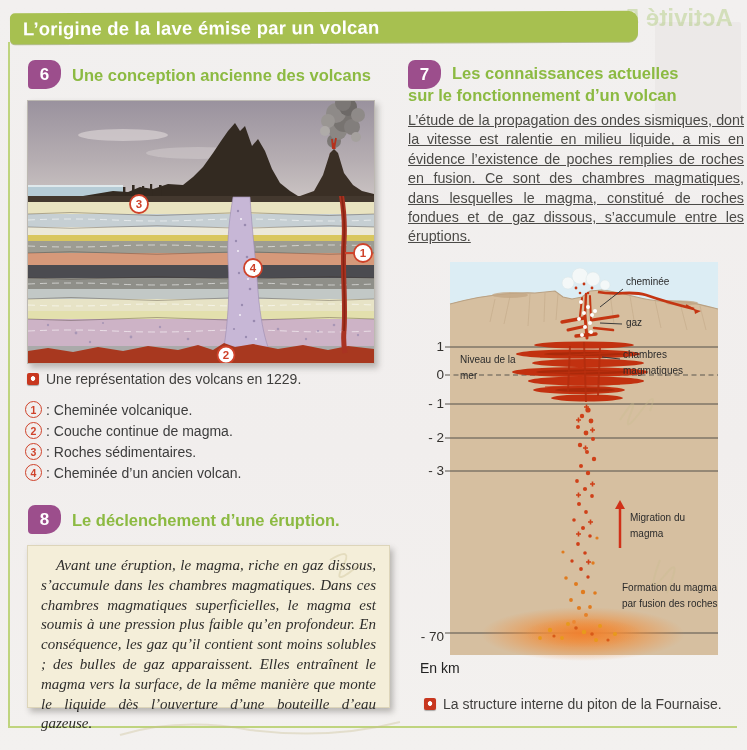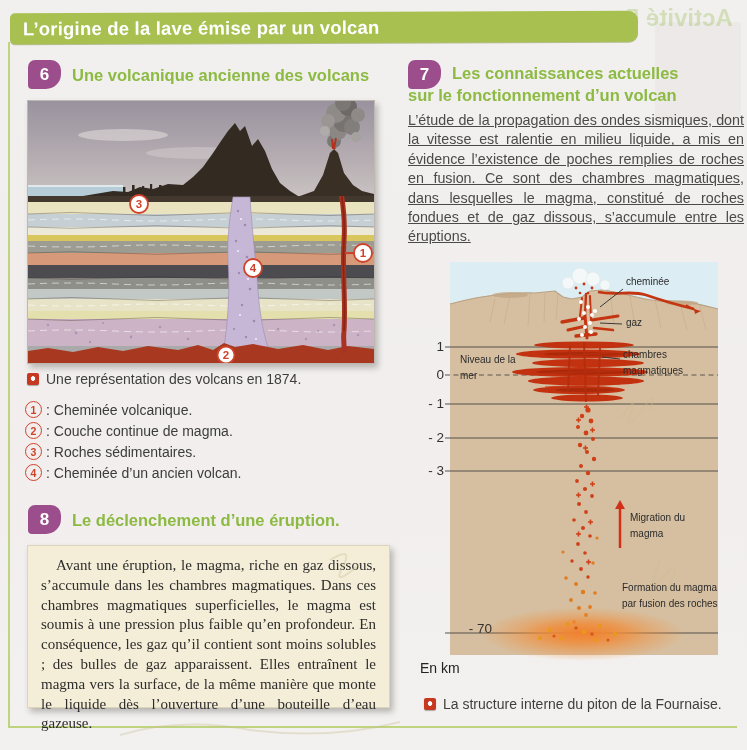--- a/index.html
+++ b/index.html
@@ -26,21 +26,21 @@
   .illustration{position:absolute;left:27px;top:100px;width:346px;height:262px;border:1px solid #bdb9b2;box-shadow:3px 4px 6px rgba(60,55,50,.3);background:#aaa;}
   .illustration svg{display:block;}
 
   .caption{position:absolute;display:flex;align-items:flex-start;font-size:14px;color:#3f3e3c;}
   .bullet{width:12px;height:12px;background:#c8371f;border-radius:2px;margin:2px 7px 0 0;flex:0 0 auto;background-image:radial-gradient(circle at 50% 46%,#fff 0 2px,#c8371f 2.6px);box-shadow:0 1px 1px rgba(0,0,0,.3);}
 
   .legend{position:absolute;left:25px;top:399px;font-size:14px;color:#3c3c3c;}
   .legend-row{display:flex;align-items:center;height:21px;}
   .lnum{width:15px;height:15px;border:1.4px solid #cf422a;border-radius:50%;color:#cf422a;font-size:10.5px;font-weight:bold;display:flex;align-items:center;justify-content:center;margin-right:4px;flex:0 0 auto;}
 
-  .creambox{position:absolute;left:27px;top:545px;width:363px;height:163px;background:#f4eed9;border:1px solid #ddd5ba;box-shadow:3px 4px 6px rgba(60,55,50,.32);box-sizing:border-box;padding:10px 13px;}
+  .creambox{position:absolute;left:27px;top:545px;width:363px;height:163px;background:#f4eed9;border:1px solid #ddd5ba;box-shadow:3px 4px 6px rgba(60,55,50,.32);box-sizing:border-box;padding:10px 13px;font-style:italic;}
   .creambox p{margin:0;font-family:"Liberation Serif",serif;font-size:15px;line-height:19.8px;color:#2e2d2b;text-align:justify;text-indent:15px;}
 
   
   .para7{position:absolute;left:408px;top:111px;width:336px;font-size:14.3px;line-height:19.4px;color:#4b4a47;text-align:justify;text-decoration:underline;}
 
   
   .diagram{position:absolute;left:450px;top:262px;width:268px;height:393px;}
   .diagram svg{position:absolute;left:0;top:0;overflow:visible;}
   .dlabel{position:absolute;font-size:10px;line-height:15.5px;color:#2b2b2b;}
   .scale-num{position:absolute;width:28px;left:-34px;text-align:right;font-size:13.5px;color:#33312e;}
@@ -60,21 +60,21 @@
   <div class="bleed-box"></div>
   <div class="bleed">Activité 5</div>
 
   <div class="titlebar">
     <span>L’origine de la lave émise par un volcan</span>
   </div>
 
   <div class="badge" style="left:28px;top:60px;">
     <span>6</span>
   </div>
-  <div class="sec-title" style="left:72px;top:64px;">Une volcanique ancienne des volcans</div>
+  <div class="sec-title" style="left:72px;top:64px;">Une conception ancienne des volcans</div>
 
   <div class="illustration">
     <svg width="346" height="262" viewBox="0 0 346 262">
       <defs>
         <linearGradient id="skyG" x1="0" y1="0" x2="0" y2="1">
           <stop offset="0" stop-color="#9a929e"></stop>
             <stop offset=".6" stop-color="#b6aeb2"></stop>
             <stop offset="1" stop-color="#ccc5c4"></stop>
         </linearGradient>
       </defs>
@@ -191,21 +191,21 @@
         <circle cx="225" cy="167" r="9" fill="#fff" stroke="#cf422a" stroke-width="1.8"></circle>
         <text x="225" y="171" fill="#cf422a">4</text>
         <circle cx="198" cy="254" r="8.5" fill="#fff" stroke="#cf422a" stroke-width="1.8"></circle>
         <text x="198" y="258" fill="#cf422a">2</text>
       </g>
     </svg>
   </div>
 
   <div class="caption" style="left:27px;top:371px;width:350px;">
     <span class="bullet"></span>
-    <span>Une représentation des volcans en 1874.</span>
+    <span>Une représentation des volcans en 1229.</span>
   </div>
 
   <div class="legend">
     <div class="legend-row">
       <span class="lnum">1</span>
       <span>: Cheminée volcanique.</span>
     </div>
     <div class="legend-row">
       <span class="lnum">2</span>
       <span>: Couche continue de magma.</span>
@@ -422,21 +422,21 @@
         <path d="M172,62 L150,61"></path>
         <path d="M170,97 L152,95"></path>
       </g>
     </svg>
 
     <div class="scale-num" style="top:77px;">1</div>
     <div class="scale-num" style="top:105px;">0</div>
     <div class="scale-num" style="top:134px;">- 1</div>
     <div class="scale-num" style="top:168px;">- 2</div>
     <div class="scale-num" style="top:201px;">- 3</div>
-    <div class="scale-num" style="top:359px;margin-left:48px;">- 70</div>
+    <div class="scale-num" style="top:367px;">- 70</div>
 
     <div class="dlabel" style="left:176px;top:12px;">cheminée</div>
     <div class="dlabel" style="left:176px;top:53px;">gaz</div>
     <div class="dlabel" style="left:173px;top:85px;width:100px;">chambres magmatiques</div>
     <div class="dlabel" style="left:10px;top:90px;width:62px;">Niveau de la mer</div>
     <div class="dlabel" style="left:180px;top:248px;width:80px;">Migration du magma</div>
     <div class="dlabel" style="left:172px;top:318px;width:102px;">Formation du magma par fusion des roches</div>
   </div>
 
   <div class="enkm">En km</div>

